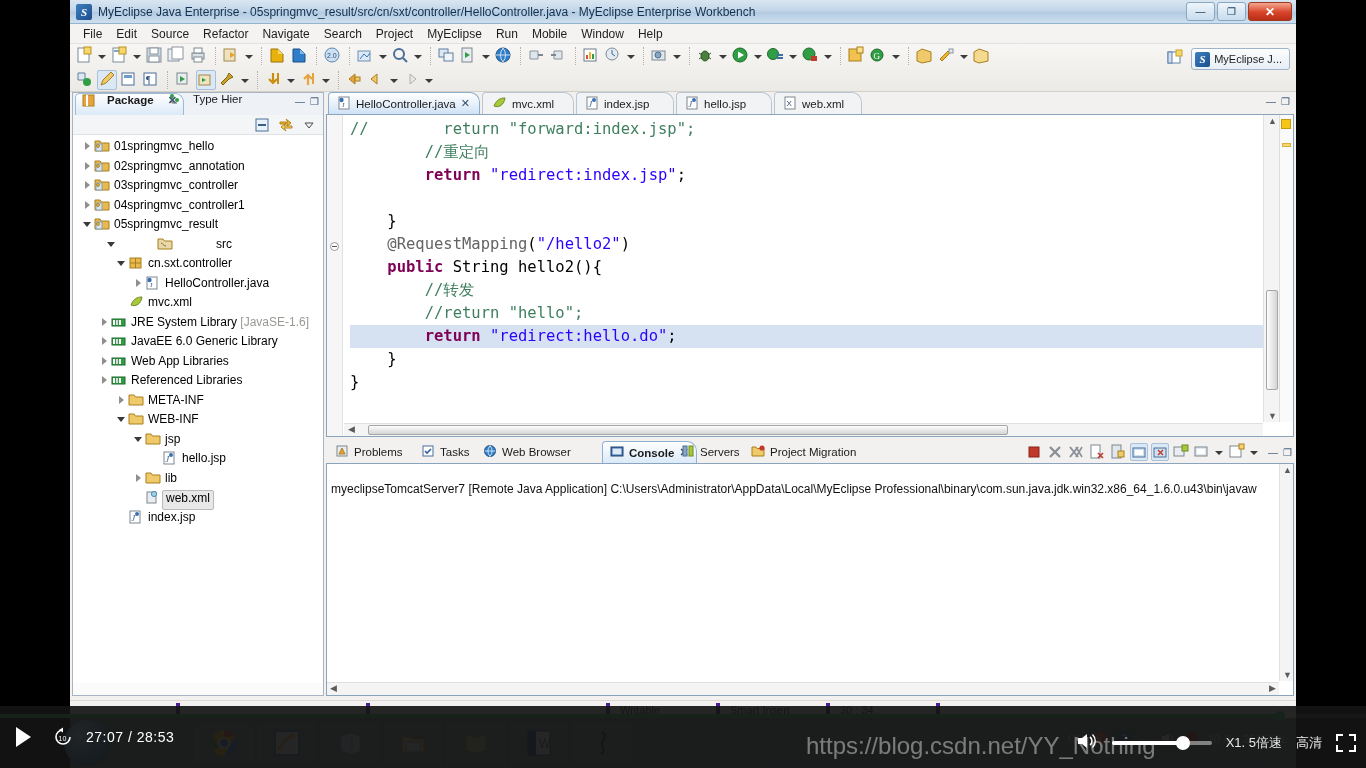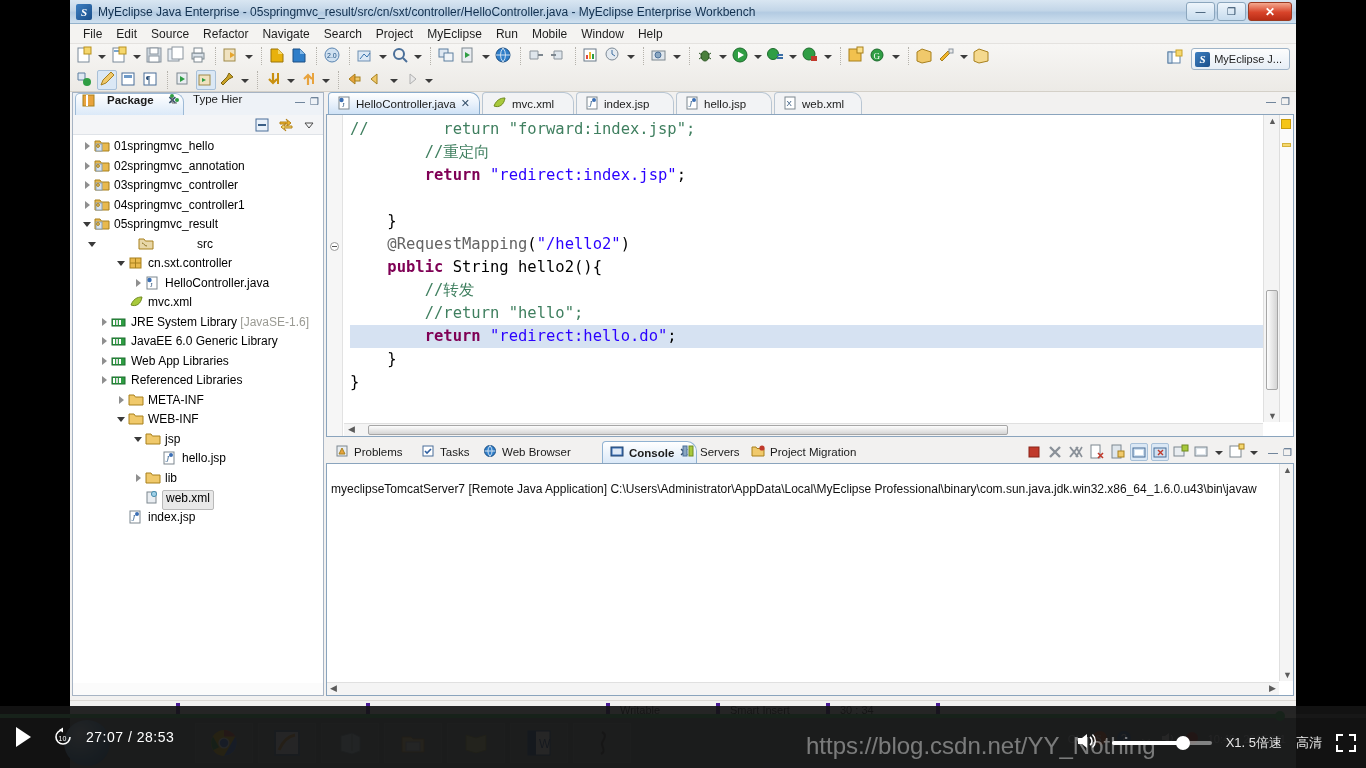--- a/index.html
+++ b/index.html
@@ -649,21 +649,21 @@
             </div>
             <div class="trow" style="padding-left: 8px;">
               <span class="tw expanded"></span>
               <span class="ticn"><svg width="16" height="14" viewBox="0 0 16 14">
                   <path d="M1 2h5l1.4 2H15v8H1z" fill="#e8b94e" stroke="#a8801d"></path>
                   <rect x="2" y="5" width="6" height="7" fill="#d9e4ee" stroke="#8aa0b4"></rect>
                   <circle cx="4" cy="7" r="1.4" fill="#f0c96b" stroke="#a8801d"></circle>
                 </svg></span>
               <span>05springmvc_result</span>
             </div>
-            <div class="trow" style="padding-left: 13px; gap: 39px;">
+            <div class="trow" style="padding-left: 32px; gap: 39px;">
               <span class="tw expanded"></span>
               <span class="ticn"><svg width="16" height="14" viewBox="0 0 16 14">
                   <path d="M1 2h5l1.4 2H15v8H1z" fill="#e8d7a8" stroke="#a8801d"></path>
                   <path d="M4 6c2 0 2 3 5 3" stroke="#8a7020" fill="none"></path>
                 </svg></span>
               <span>src</span>
             </div>
             <div class="trow" style="padding-left: 42px;">
               <span class="tw expanded"></span>
               <span class="ticn"><svg width="16" height="14" viewBox="0 0 16 14">

